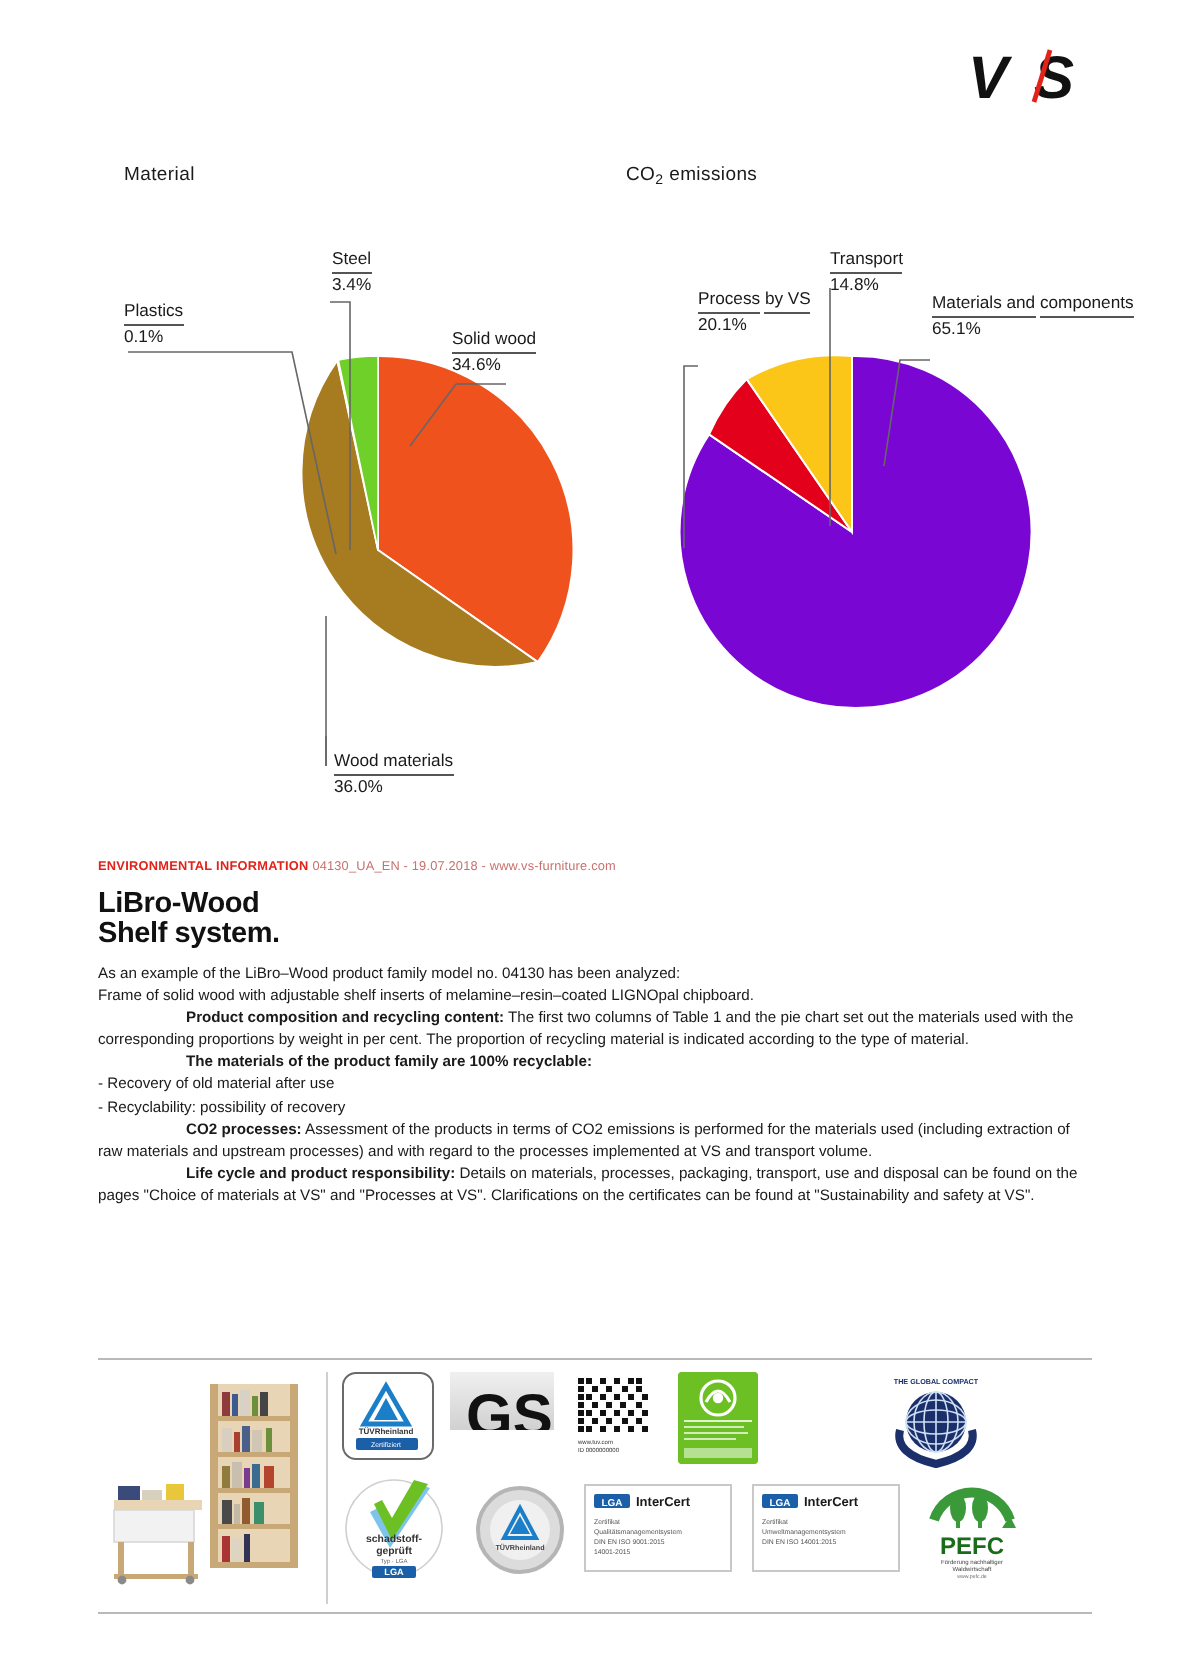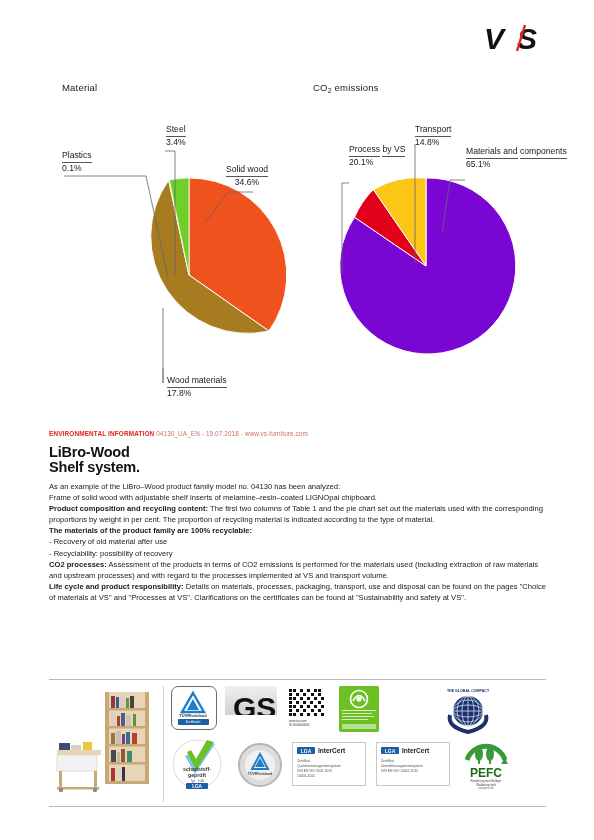--- a/index.html
+++ b/index.html
@@ -54,21 +54,21 @@
   .h1 {
     position: absolute; left: 49px; font-weight: bold;
     font-size: 14.5px; line-height: 16px; color: #111; letter-spacing: -.2px;
   }
   .h1.l1 { top: 444px; }
   .h1.l2 { top: 459px; }
 
   
   .body { position: absolute; left: 49px; top: 481px; width: 500px; }
   .body p { margin: 0 0 0 0; font-size: 7.6px; line-height: 11.1px; color: #1a1a1a; }
-  .body p b { font-weight: bold; }
+  .body p b { font-weight: bold; margin-left: 44px; }
 
   
   .divider {
     position: absolute; left: 49px; width: 497px; height: 1px;
     background: #b9b9b9;
   }
   .divider.top  { top: 679px; }
   .divider.bot  { top: 806px; }
 
   
@@ -146,28 +146,28 @@
   <div class="callout ul" style="left:62px; top:72px;">
     <span class="nm">Plastics</span>
     <span class="pc">0.1%</span>
   </div>
 
   <div class="callout ul" style="left:166px; top:46px;">
     <span class="nm">Steel</span>
     <span class="pc">3.4%</span>
   </div>
 
-  <div class="callout ul" style="left:226px; top:86px;text-align:center;">
+  <div class="callout ul" style="left:226px; top:86px;">
     <span class="nm">Solid wood</span>
     <span class="pc">34.6%</span>
   </div>
 
   <div class="callout ul" style="left:167px; top:297px;">
     <span class="nm">Wood materials</span>
-    <span class="pc">17.8%</span>
+    <span class="pc">36.0%</span>
   </div>
 
   <div class="pie-wrap right">
     <svg width="190" height="185" viewBox="0 0 190 185">
 
       <path fill="#7a06d4" stroke="#ffffff" stroke-width="1" d="M88 88 L88 0 A88 88 0 1 1 16.54 39.21 Z"></path>
 
       <path fill="#e2001a" stroke="#ffffff" stroke-width="1" d="M88 88 L16.54 39.21 A88 88 0 0 1 35.35 11.53 Z"></path>
 
       <path fill="#fbc618" stroke="#ffffff" stroke-width="1" d="M88 88 L35.35 11.53 A88 88 0 0 1 88 0 Z"></path>

